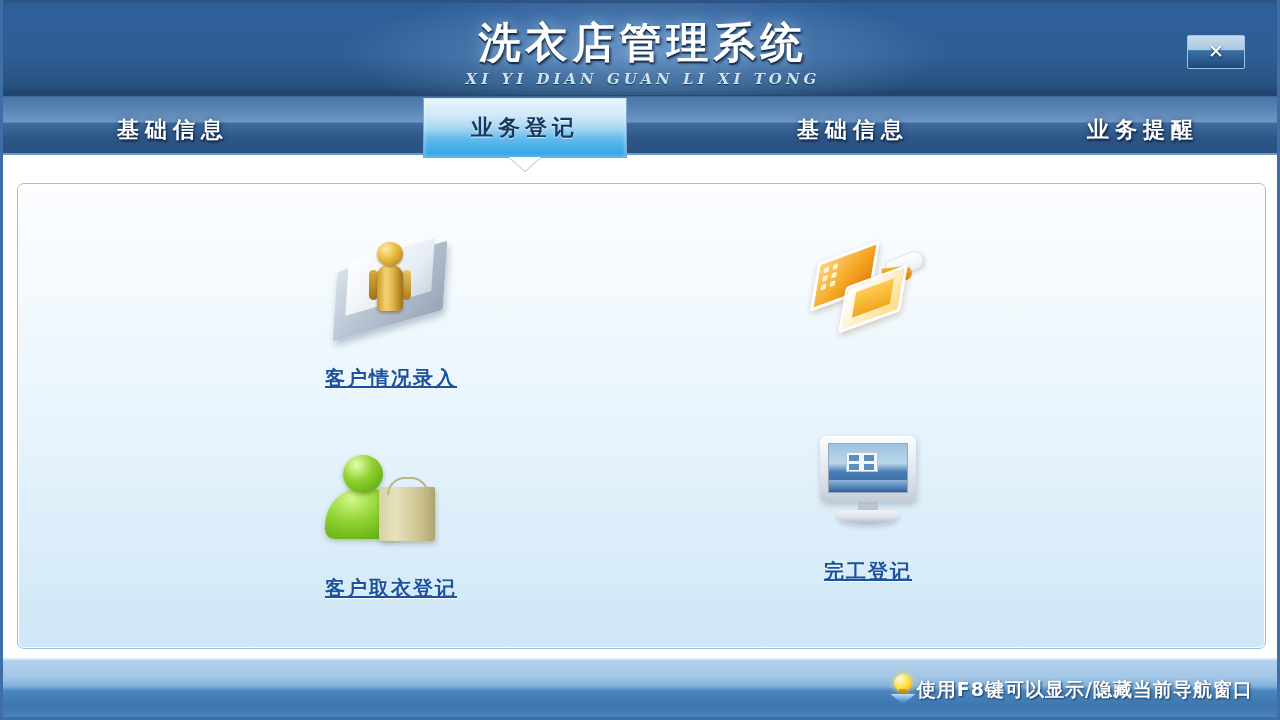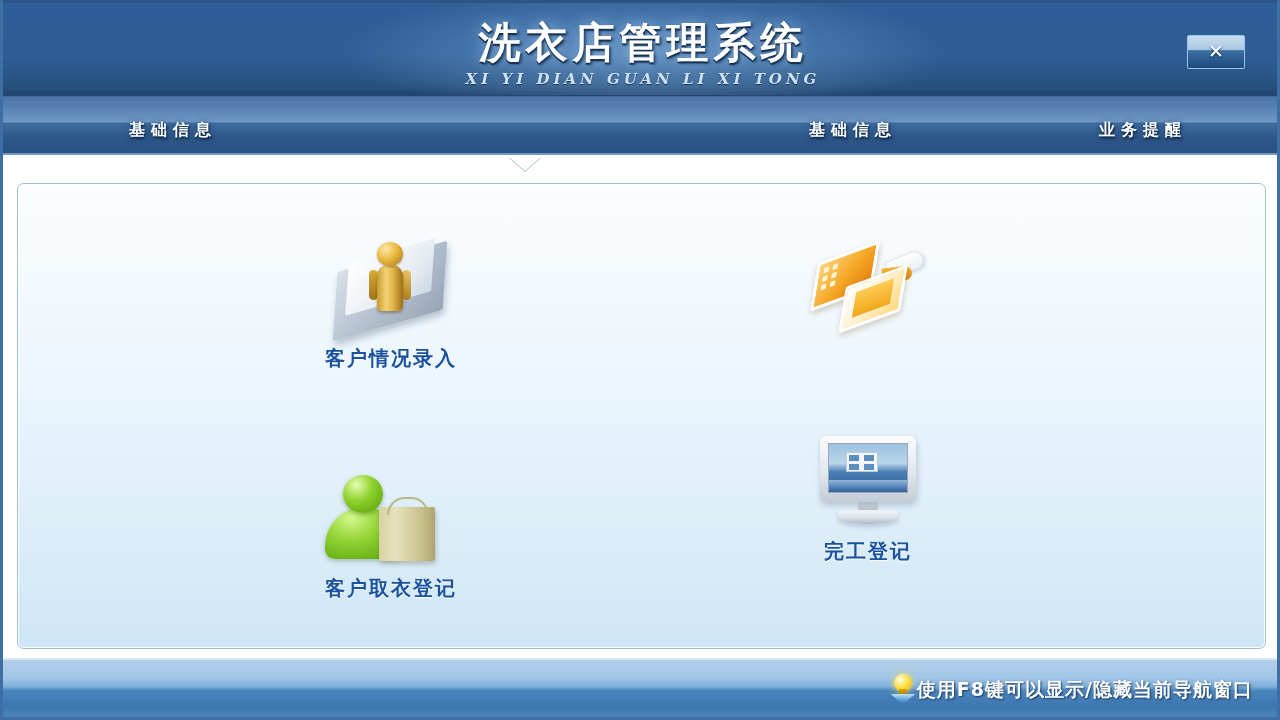--- a/index.html
+++ b/index.html
@@ -68,21 +68,21 @@
   #menubar {
     position:absolute; left:0; top:97px; width:1280px; height:58px;
     background:linear-gradient(to bottom,
       #4a74a6 0%, #5a84b4 22%, #6f98c4 44%,
       #3f6c9f 47%, #2d5789 72%, #2a5182 100%);
     border-bottom:2px solid #6f9ac6;
   }
   .menu-item {
     position:absolute; top:0; height:66px;
     display:flex; align-items:center; justify-content:center;
-    font-size:16px; font-weight:bold; color:#ffffff;
+    font-size:22px; font-weight:bold; color:#ffffff;
     letter-spacing:6px; cursor:pointer;
     text-shadow:1px 2px 2px rgba(12,35,65,.95), 0 0 6px rgba(10,30,60,.5);
   }
   #mi-0 { left:50px;  width:240px; }
   #mi-2 { left:730px; width:240px; }
   #mi-3 { left:1020px;width:240px; }
 
   
   #active-tab {
     position:absolute; left:420px; top:98px; width:204px; height:60px;
@@ -120,25 +120,26 @@
     display:flex; flex-direction:column; align-items:center;
     cursor:pointer;
   }
   #cell-0 { left:223px; top:55px; }
   #cell-1 { left:700px; top:55px; }
   #cell-2 { left:223px; top:248px;justify-content:flex-end; }
   #cell-3 { left:700px; top:248px; }
 
   .icon-art { width:140px; height:100px; position:relative; }
   .icon-label {
-    margin-top:6px;
+    margin-top:26px;
     font-size:20px; font-weight:bold; color:#1a52a0;
     letter-spacing:2px;
     text-shadow:0 1px 1px rgba(255,255,255,.9);
     white-space:nowrap;
+    text-decoration:underline;
   }
 
   
   .bk-base{
     position:absolute; left:14px; top:18px; width:110px; height:68px;
     background:linear-gradient(135deg,#d9e0e8 0%,#b8c4d2 45%,#97a6b8 100%);
     transform:skewY(-16deg) skewX(-4deg);
     border-radius:3px;
     box-shadow:2px 5px 7px rgba(60,80,110,.32);
   }
@@ -316,20 +317,23 @@
       <span>✕</span>
     </div>
   </div>
 
   <div id="menubar">
     <div class="menu-item" id="mi-0">基础信息</div>
     <div class="menu-item" id="mi-2">基础信息</div>
     <div class="menu-item" id="mi-3">业务提醒</div>
   </div>
 
+  <div id="active-tab">
+    <span>业务登记</span>
+  </div>
   <div id="active-notch"></div>
 
   <div id="content-panel">
 
     <div class="icon-cell" id="cell-0">
       <div class="icon-art">
         <div class="bk-base"></div>
           <div class="bk-page"></div>
         <div class="pr-arm-l"></div>
           <div class="pr-arm-r"></div>

